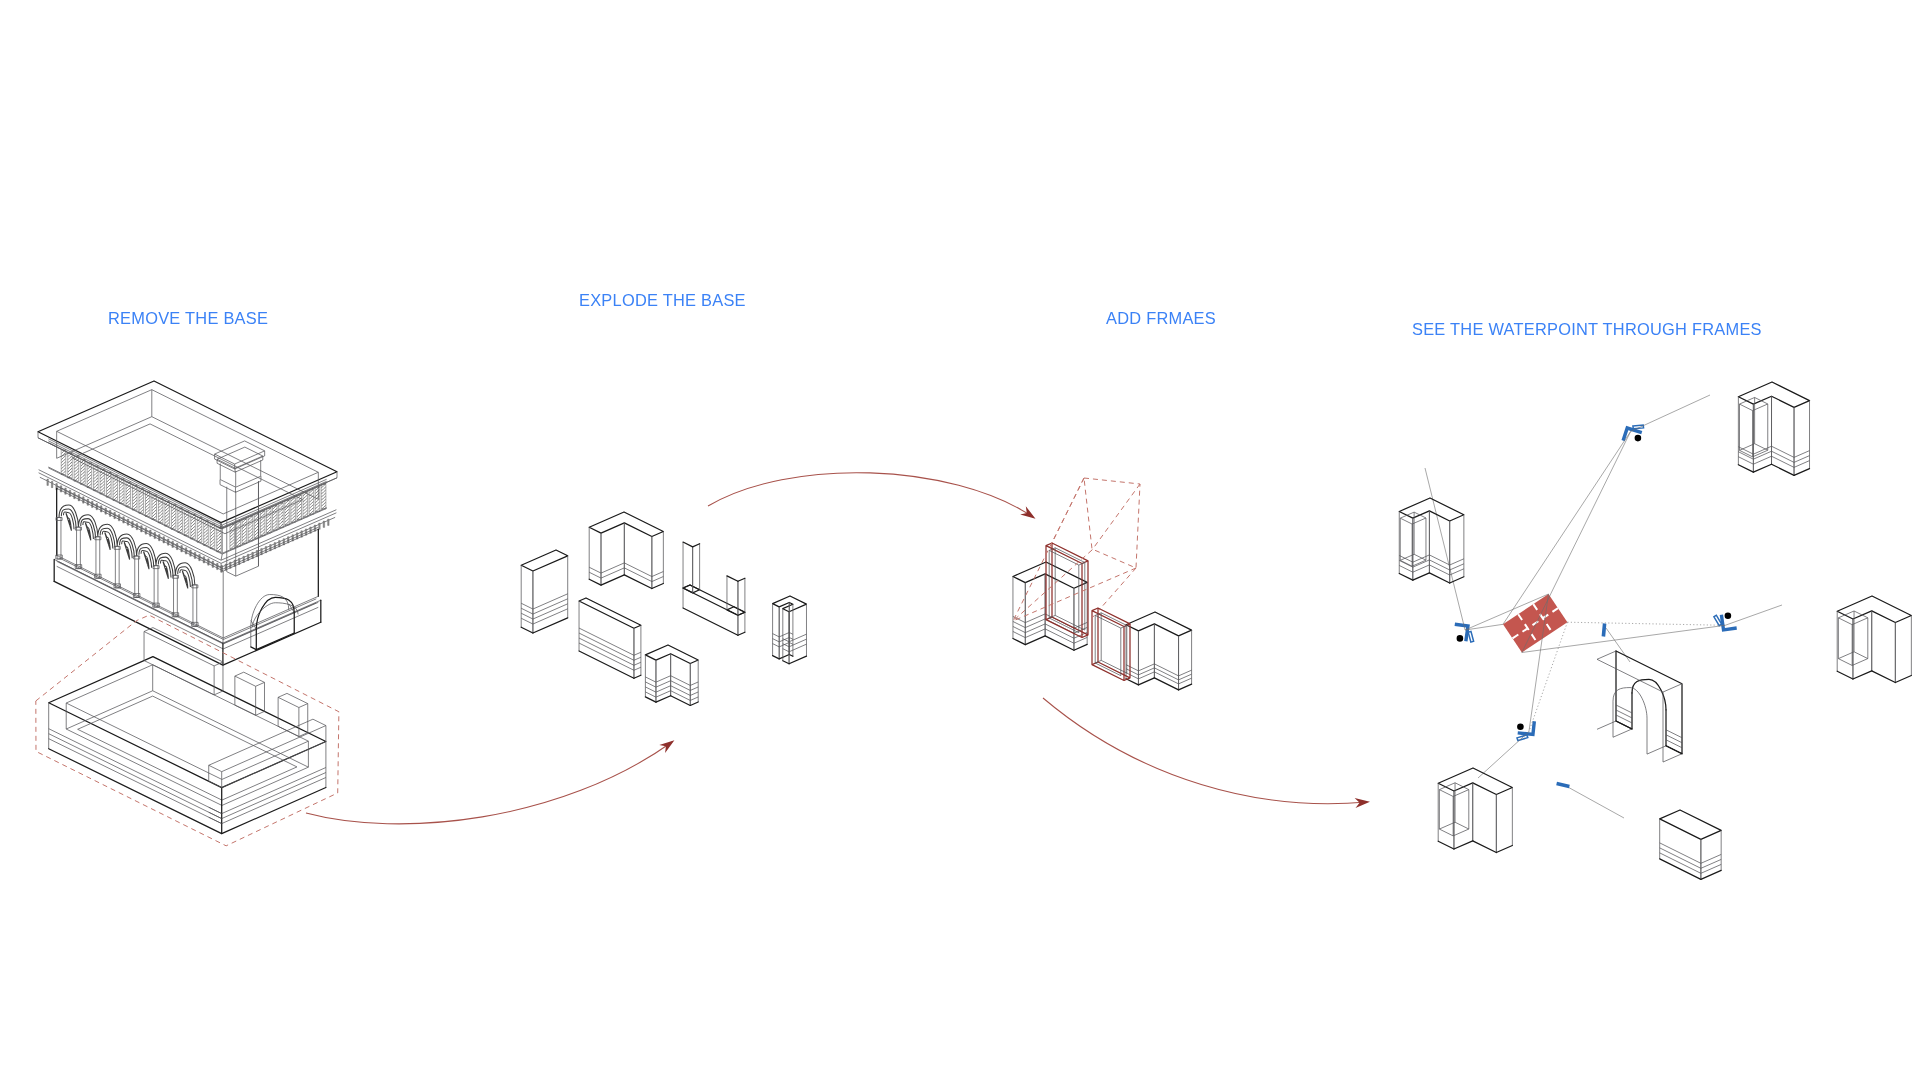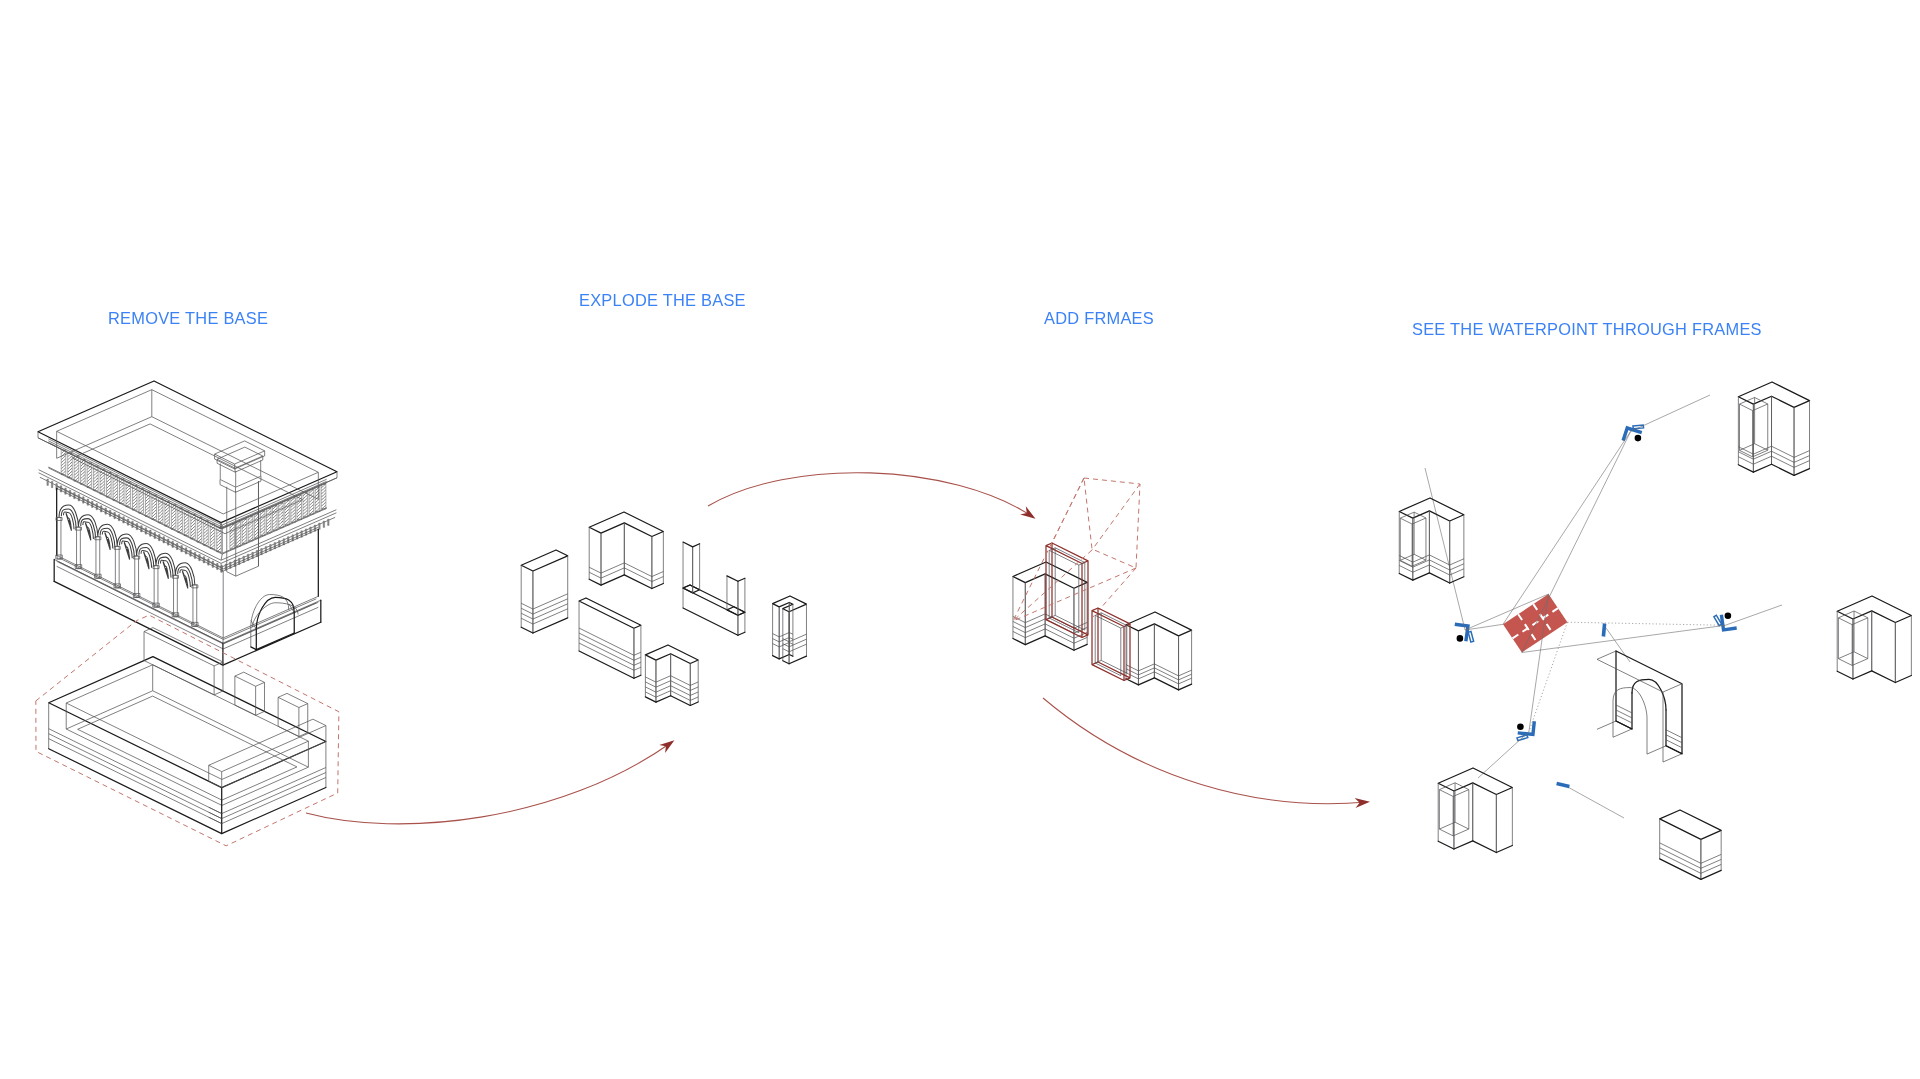--- a/index.html
+++ b/index.html
@@ -584,16 +584,16 @@
     </g>
     <g>
 
 <path class="arr" d="M1043.0 698.0C1140.0 780.0 1260.0 812.0 1367.0 802.0"></path>
 <path class="arrh" d="M1370.0 801.7L1355.5 808.1L1359.6 802.7L1354.6 798.1Z"></path>
     </g>
   </svg>
 
   <div class="panel-title" style="left:108px;top:310px">REMOVE THE BASE</div>
   <div class="panel-title" style="left:579px;top:292px">EXPLODE THE BASE</div>
-  <div class="panel-title" style="left:1044px;top:310px">ADD FRMAES</div>
+  <div class="panel-title" style="left:1106px;top:310px">ADD FRMAES</div>
   <div class="panel-title" style="left:1412px;top:321px">SEE THE WATERPOINT THROUGH FRAMES</div>
 
 </div>
 
 </body></html>

